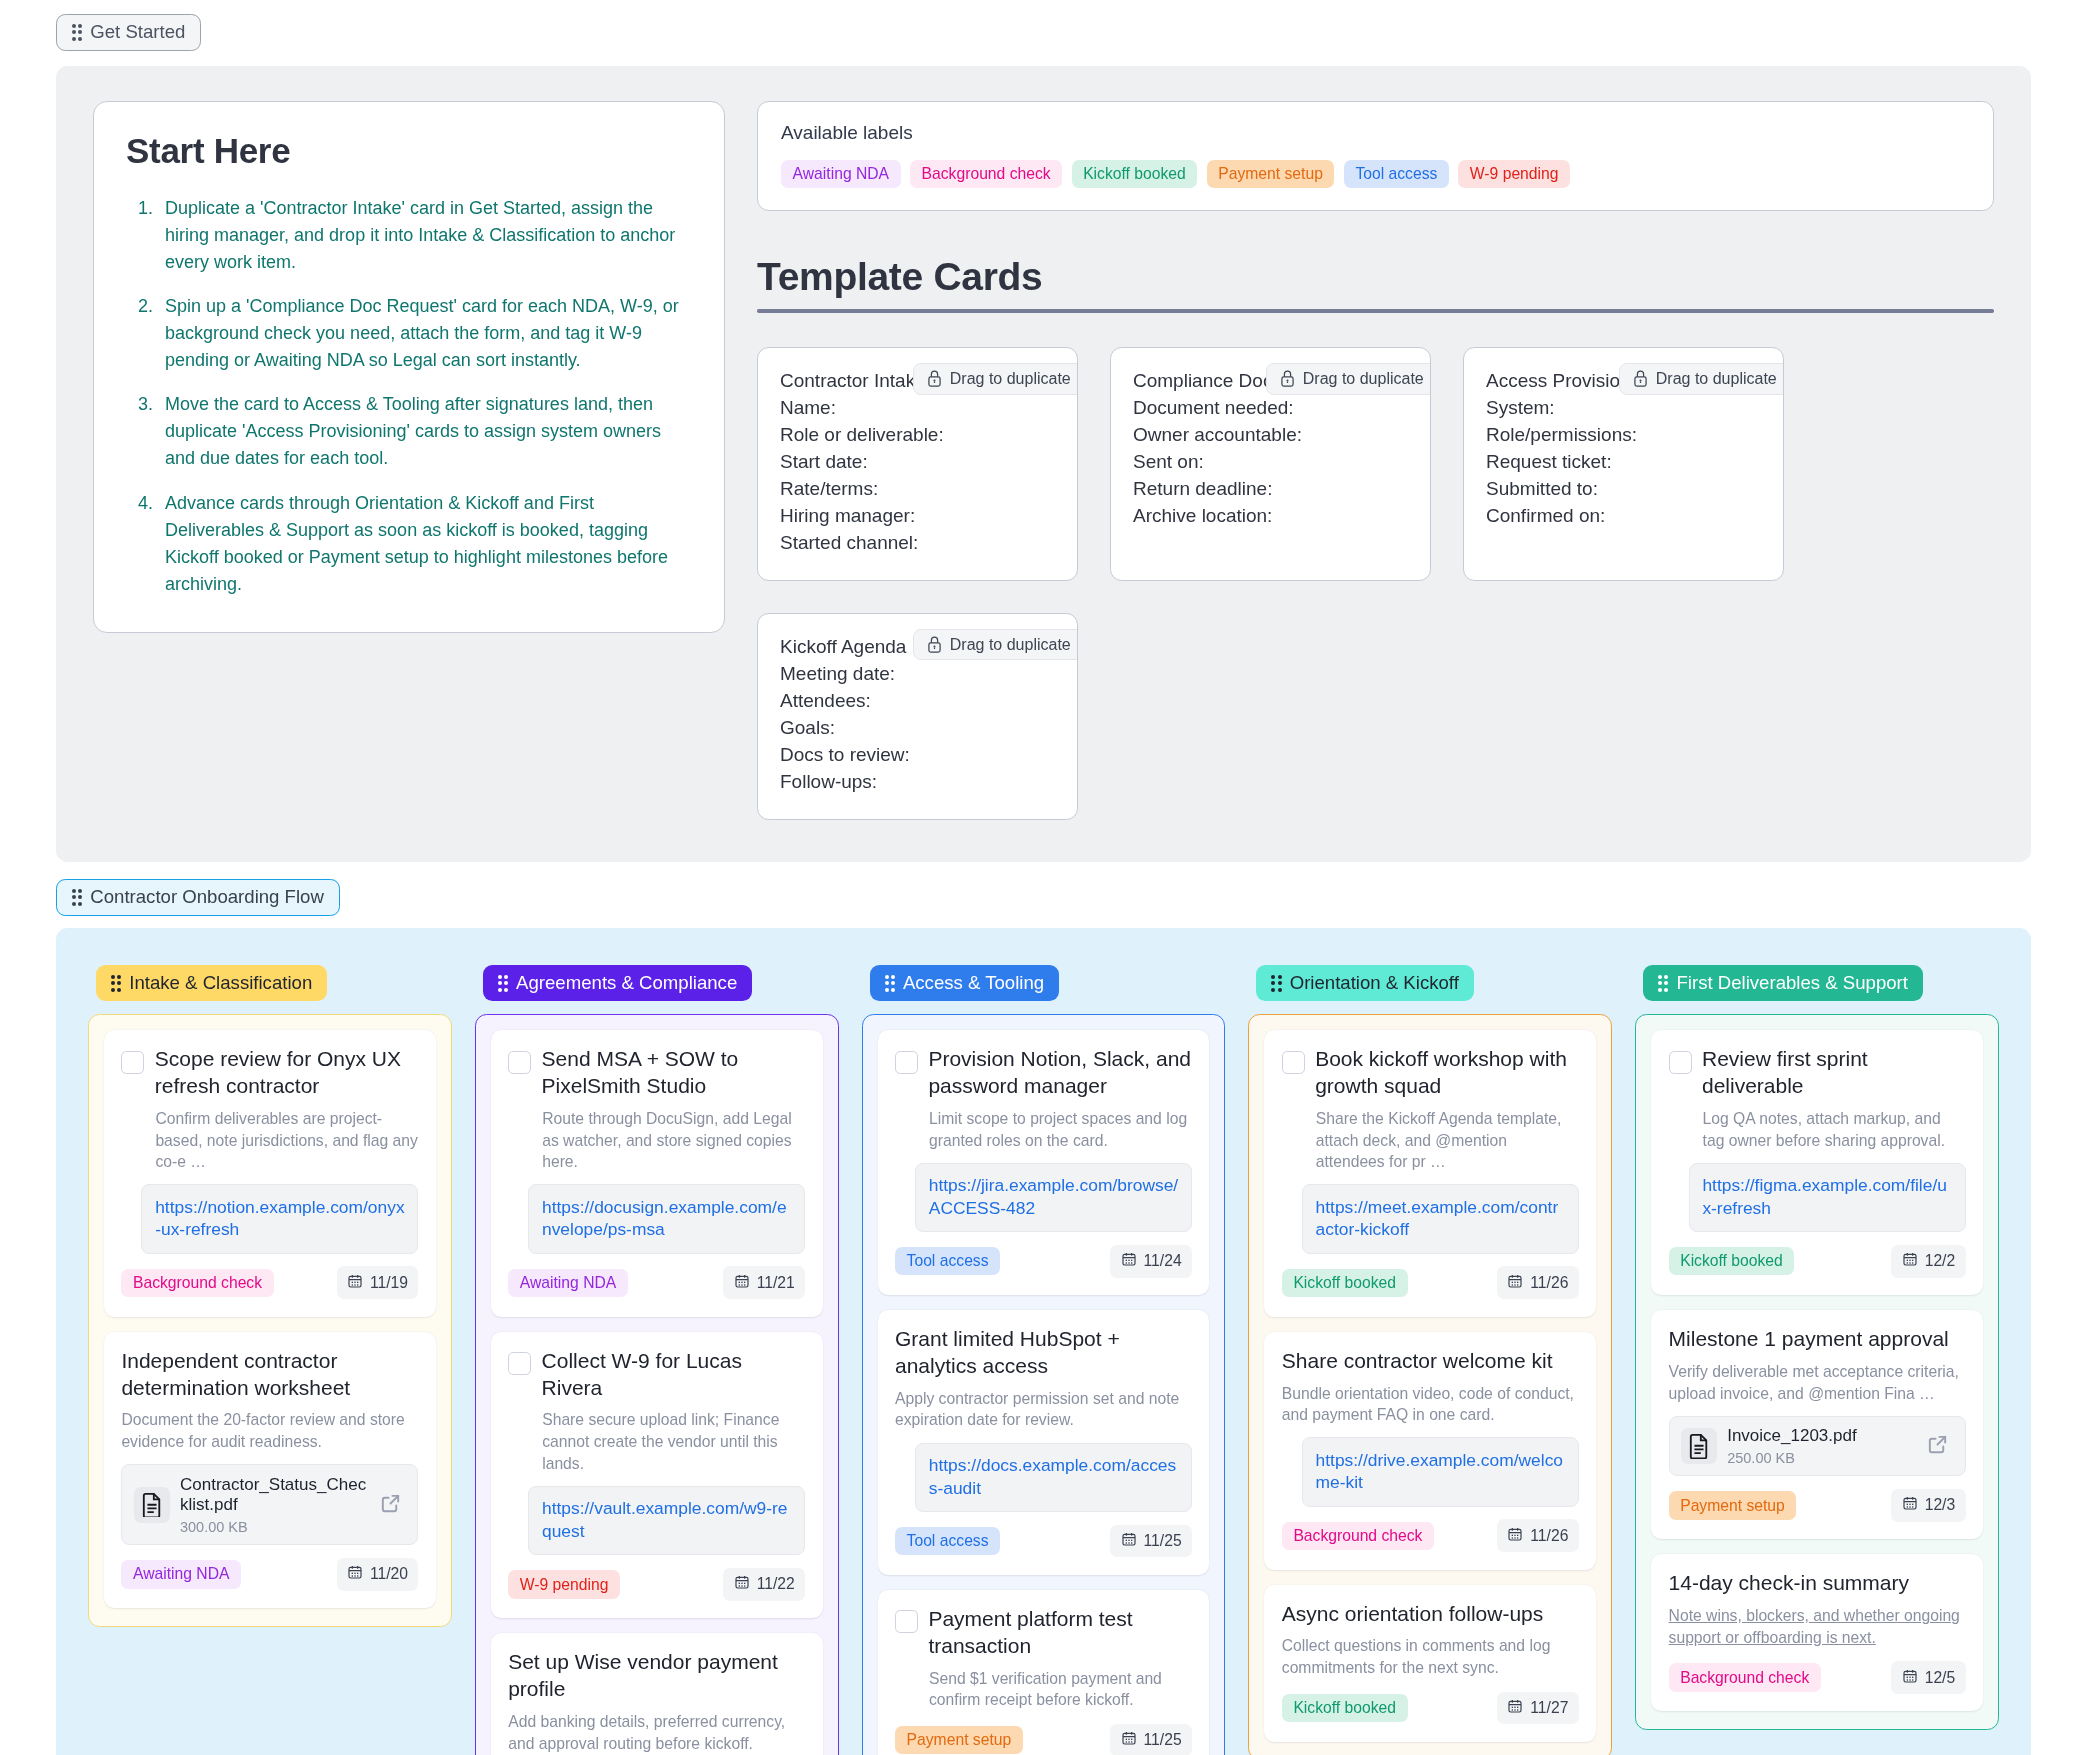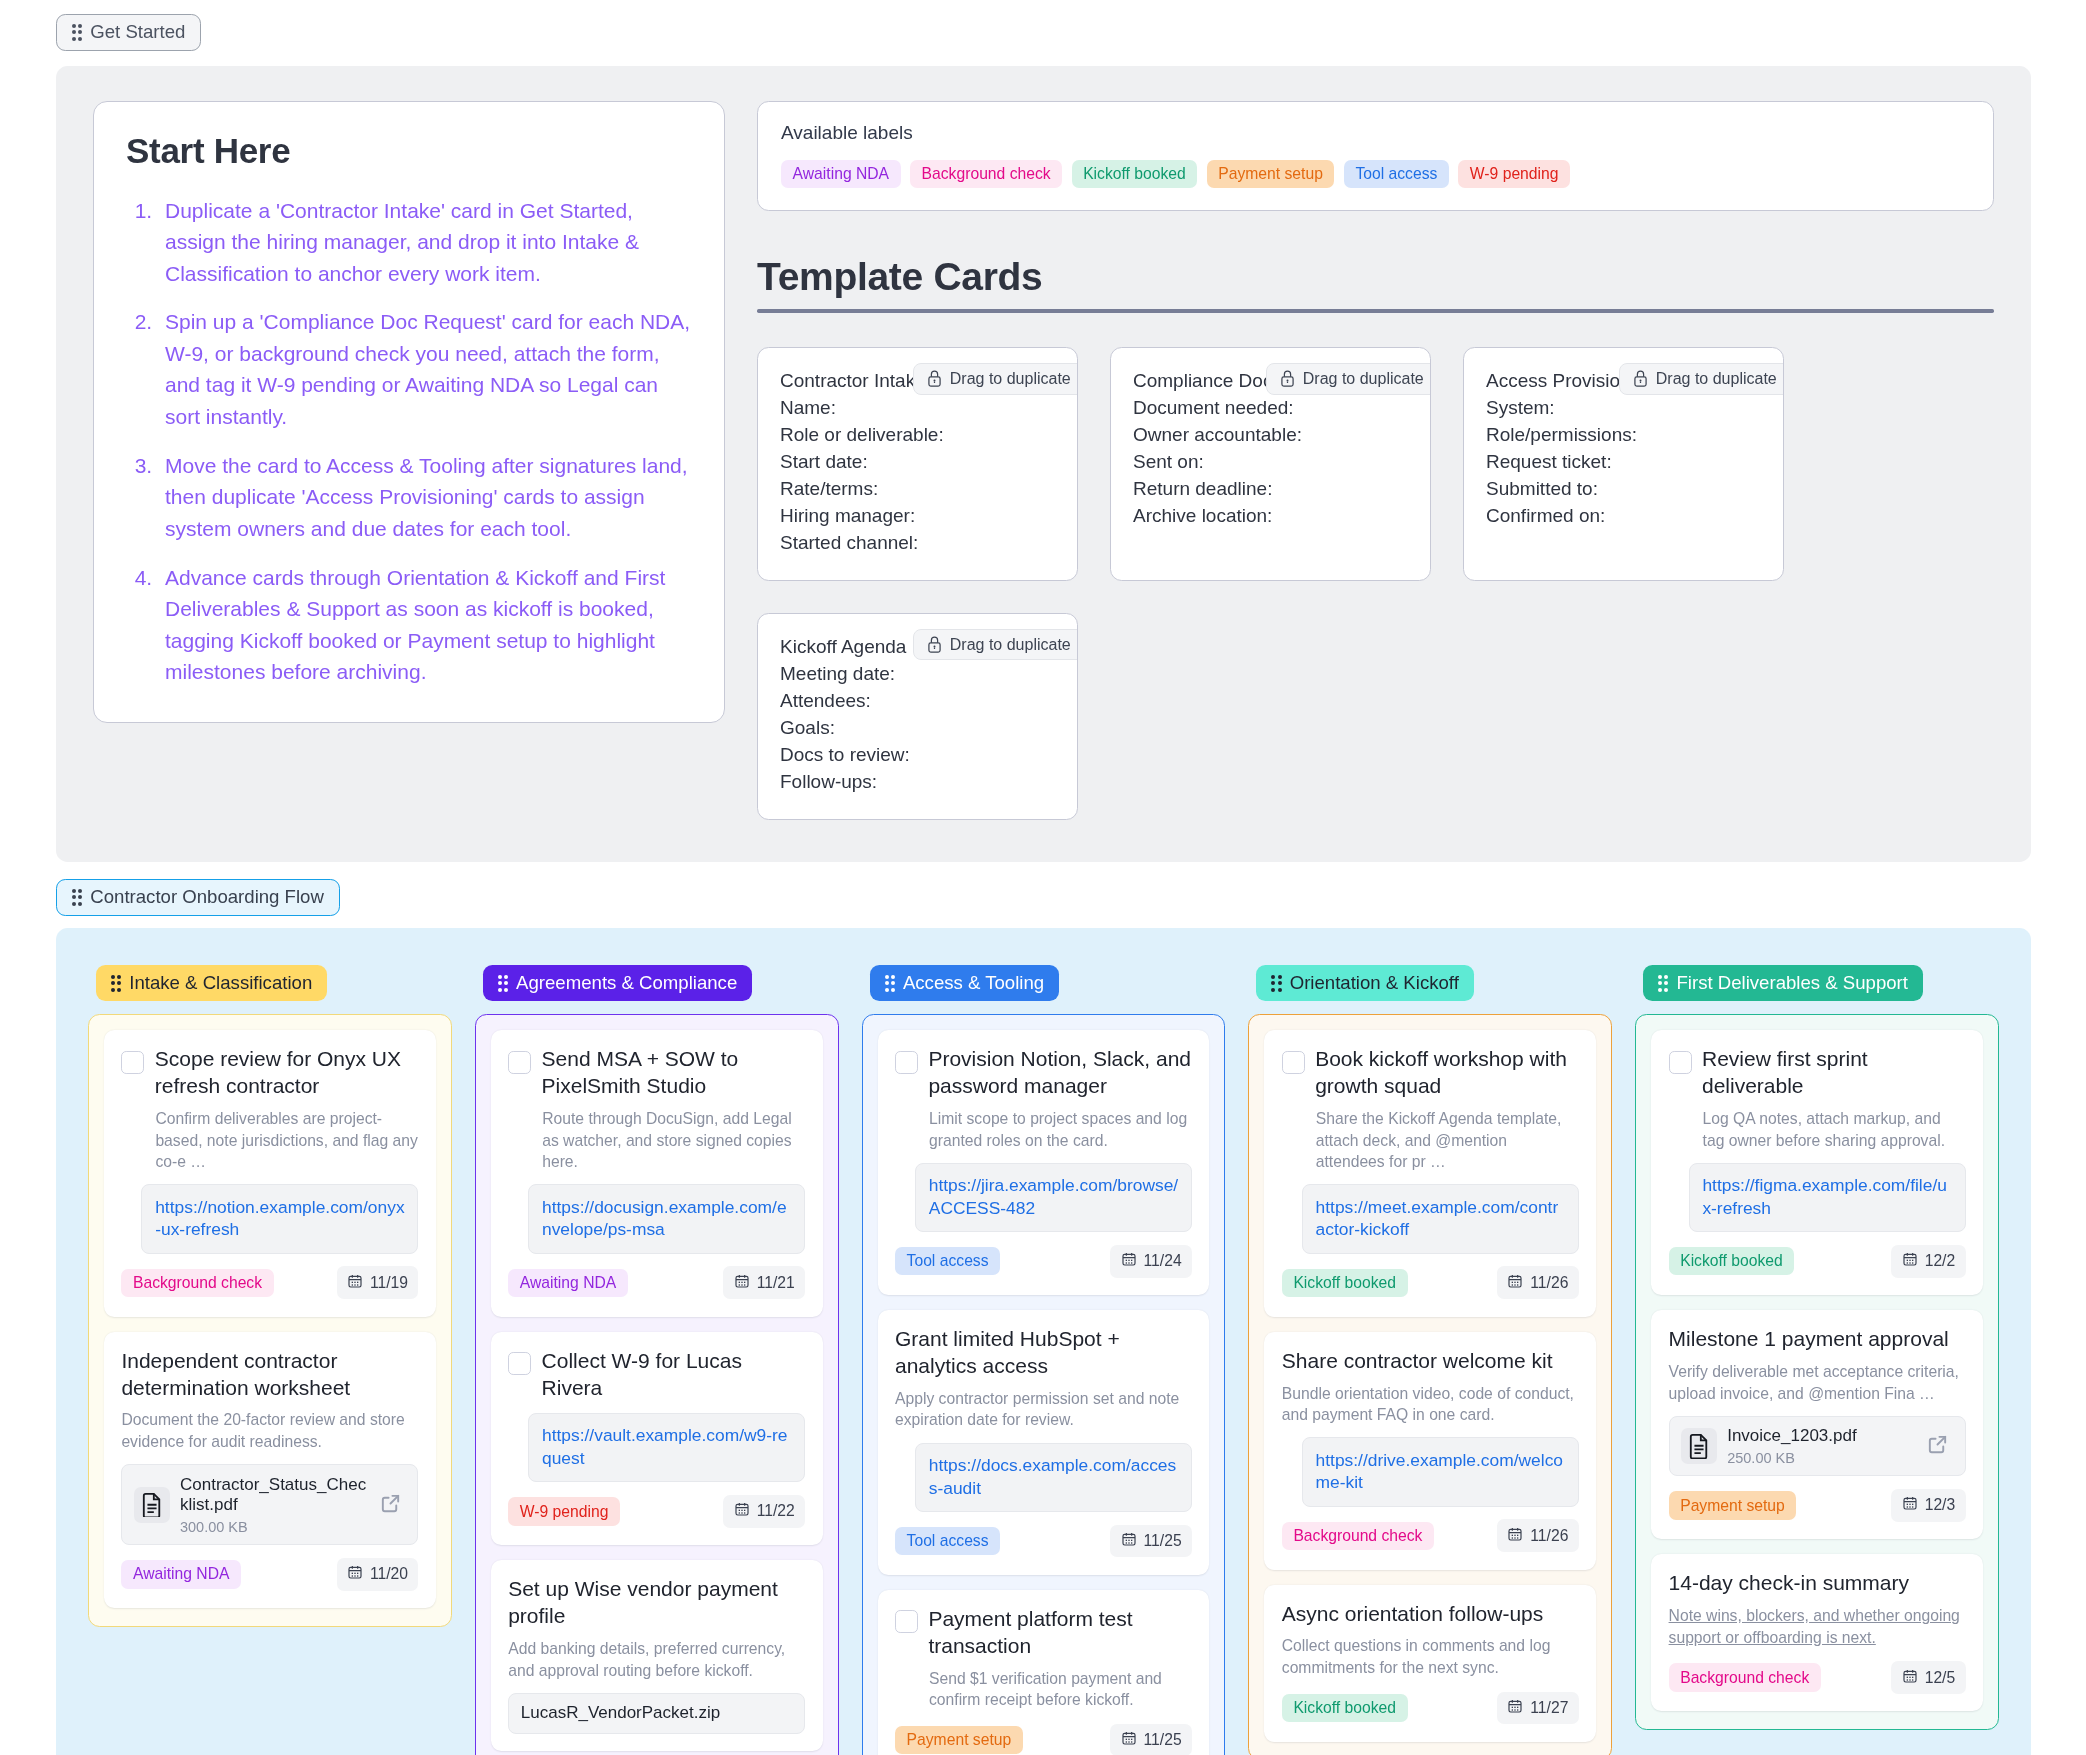--- a/index.html
+++ b/index.html
@@ -62,23 +62,23 @@
   }
   .startcard h1 {
     font-size: 35px;
     font-weight: 700;
     letter-spacing: -0.3px;
     color: #2f3440;
     margin-bottom: 24px;
   }
   .startcard ol { padding-left: 32px; }
   .startcard li {
-    font-size: 21px;
+    font-size: 18px;
     line-height: 1.5;
-    color: #8b5cf6;
+    color: #0f766e;
     margin-bottom: 17.4px;
     padding-left: 7px;
   }
   .startcard li:last-child { margin-bottom: 0; }
 
   .rightcol { flex: 1; min-width: 0; }
 
   .labelbox {
     background: #ffffff;
     border: 1.7px solid #c7c9d6;
@@ -516,20 +516,21 @@
                 </svg></span>
               <span>11/21</span>
             </span>
           </div>
         </div>
         <div class="card">
           <div class="card-head">
             <div class="cbox"></div>
             <div class="card-title">Collect W-9 for Lucas Rivera</div>
           </div>
+          <div class="card-desc" style="margin-left: 34px;">Share secure upload link; Finance cannot create the vendor until this lands.</div>
           <a class="card-link" style="display: block; text-decoration: none;">https://vault.example.com/w9-request</a>
           <div class="card-foot">
             <span class="tag" style="background: rgb(253, 225, 224); color: rgb(224, 34, 27);">W-9 pending</span>
             <span class="due">
               <span><svg width="16" height="16" viewBox="0 0 24 24" fill="none" stroke="#3b4150" stroke-width="1.8">
                   <rect x="3" y="5" width="18" height="16" rx="2.5"></rect>
                   <path d="M3 10h18M8 3v4M16 3v4"></path>
                   <g fill="#3b4150" stroke="none">
                     <rect x="7" y="13" width="2" height="2"></rect>
                     <rect x="11" y="13" width="2" height="2"></rect>

